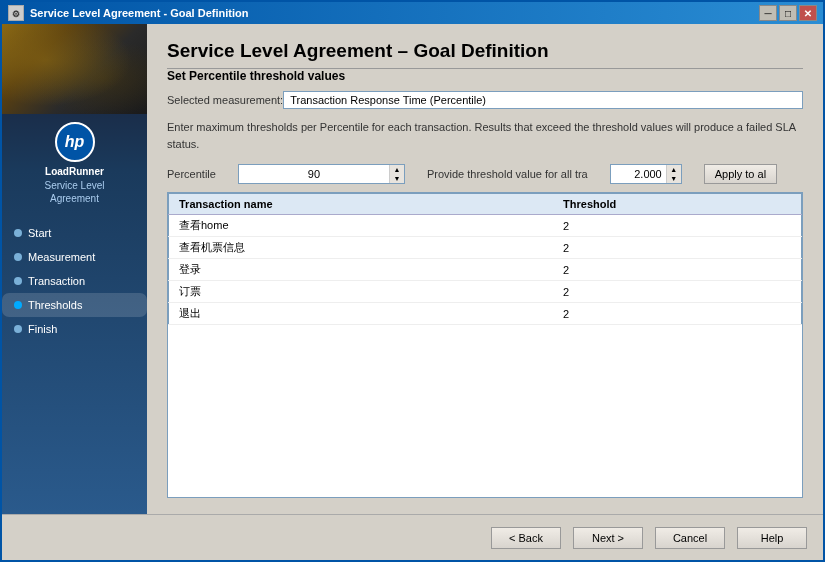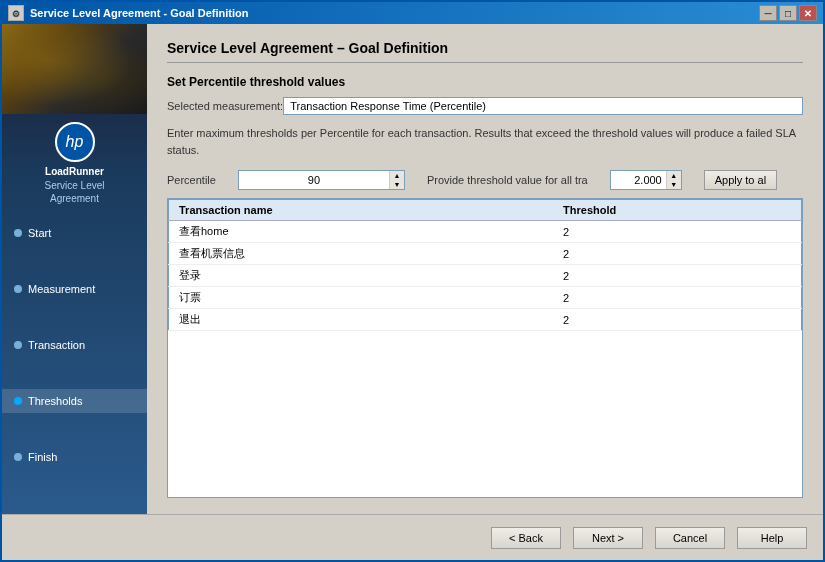--- a/index.html
+++ b/index.html
@@ -106,21 +106,21 @@
       width: 40px;
       height: 40px;
       background: #0054a6;
       border-radius: 50%;
       border: 2px solid white;
       display: flex;
       align-items: center;
       justify-content: center;
       color: white;
       font-size: 16px;
-      font-weight: normal;
+      font-weight: bold;
       font-style: italic;
       margin: 8px auto 4px auto;
     }
 
     .sidebar-brand {
       text-align: center;
       font-size: 10px;
       font-weight: bold;
       color: white;
       margin-bottom: 2px;
@@ -130,35 +130,35 @@
       text-align: center;
       font-size: 10px;
       color: #aaccee;
       line-height: 1.3;
     }
 
     .sidebar-nav {
       margin-top: 16px;
       display: flex;
       flex-direction: column;
-      gap: 32px;
     }
 
     .nav-item {
       display: flex;
       align-items: center;
       padding: 6px 12px;
       color: white;
       font-size: 11px;
       cursor: pointer;
       gap: 6px;
     }
 
     .nav-item.active {
       background: rgba(255,255,255,0.15);
+      border-radius: 7px;
     }
 
     .nav-dot {
       width: 8px;
       height: 8px;
       border-radius: 50%;
       background: #7ab0d8;
       flex-shrink: 0;
     }
 
@@ -170,24 +170,23 @@
     .main-content {
       flex: 1;
       background: #d4d0c8;
       display: flex;
       flex-direction: column;
       padding: 16px 20px 8px 20px;
       overflow: hidden;
     }
 
     .page-title {
-      font-size: 14px;
+      font-size: 19px;
       font-weight: bold;
       color: #000;
-      margin-bottom: 12px;
       padding-bottom: 6px;
       border-bottom: 1px solid #999;
     }
 
     .section-title {
       font-size: 12px;
       font-weight: bold;
       color: #000;
       margin-bottom: 8px;
     }

